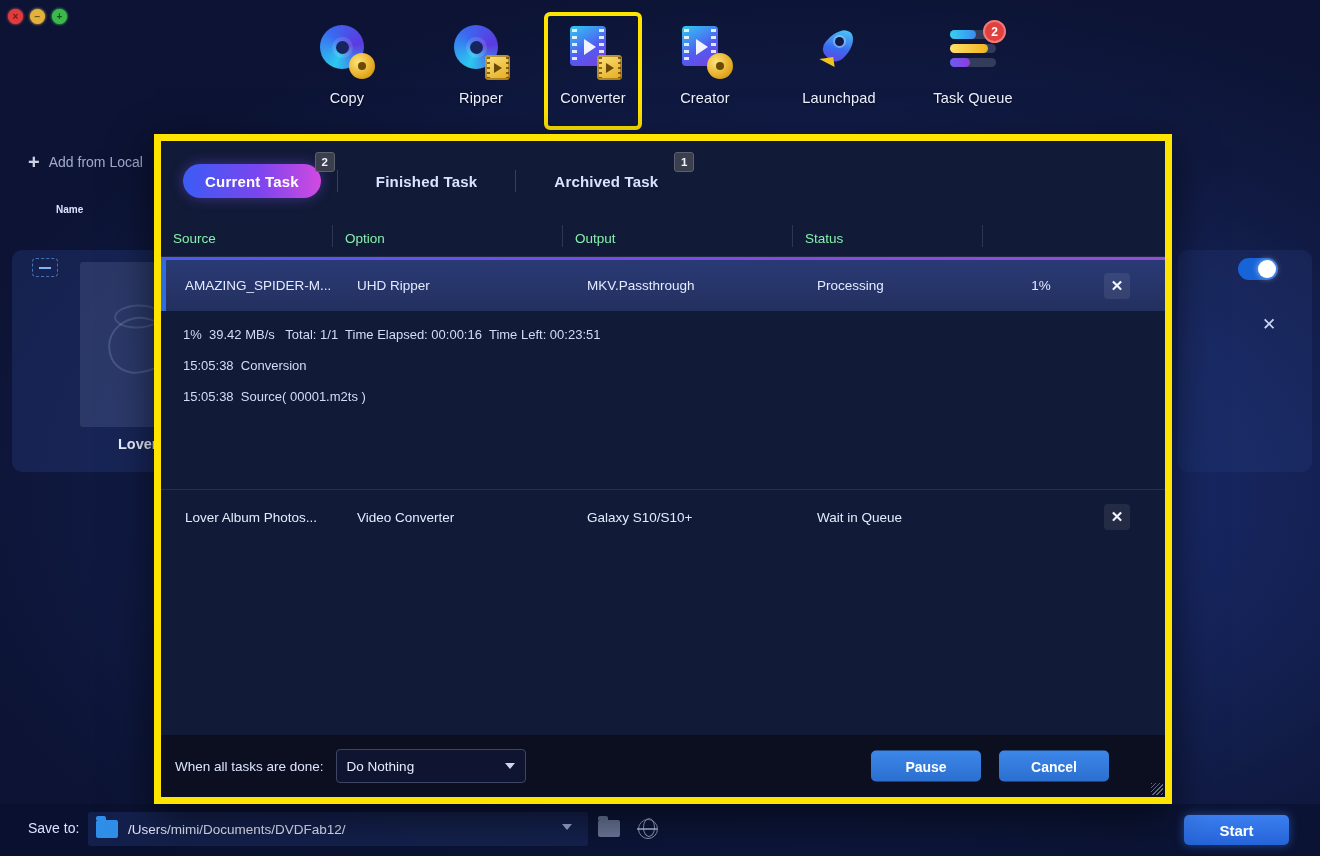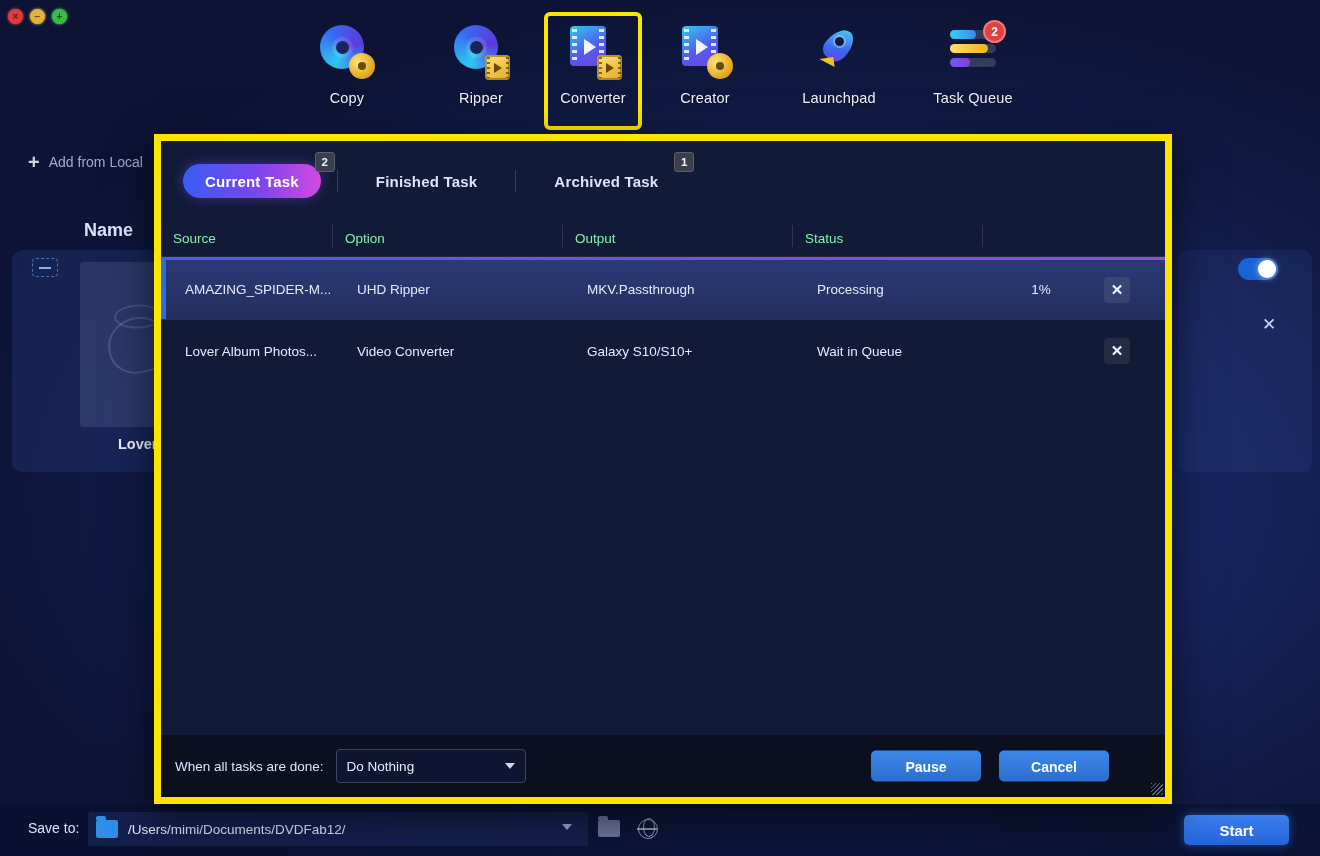--- a/index.html
+++ b/index.html
@@ -165,22 +165,22 @@
 
   
   #add-local {
     position: absolute; left: 28px; top: 152px;
     display: flex; align-items: center; gap: 9px;
     color: #b9c4e8; font-size: 14px;
     opacity: .85;
   }
   .plus-ico { font-size: 20px; color: #eef2ff; line-height: 1; font-weight: 700; }
   #col-name {
-    position: absolute; left: 56px; top: 220px;
-    color: #dde4ff; font-size: 18px; font-weight: 700; margin-left: 28px;
+    position: absolute; left: 56px; top: 204px;
+    color: #dde4ff; font-size: 10px; font-weight: 700;
   }
   #file-card {
     position: absolute; left: 12px; top: 250px; width: 300px; height: 222px;
     background: rgba(40,60,130,.35);
     border-radius: 10px;
   }
   #file-thumb {
     position: absolute; left: 68px; top: 12px; width: 120px; height: 165px;
     background: rgba(150,170,220,.16);
     border-radius: 3px;
@@ -375,21 +375,21 @@
   .c-output { width: 230px; padding-left: 12px; }
   .c-status { width: 190px; padding-left: 12px; }
   .c-pct    { width: 92px; text-align: center; }
   .c-x      { width: 60px; text-align: center; }
 
   #task-list { flex: 1; overflow: hidden; }
 
   .task-row {
     position: relative;
     display: flex; align-items: center;
-    height: 62px;
+    height: 54px;
     padding: 8px 14px;
     color: #e4ebff; font-size: 13.5px;
   }
   .task-row.active {
     background: linear-gradient(180deg, #2a3a75 0%, #23305f 100%);
     border-top: 3px solid;
     border-image: linear-gradient(90deg, #4a5cf0 0%, #7a4ae8 45%, #9b4ad8 100%) 1;
   }
   .task-row.active::before {
     content: ""; position: absolute; left: 0; top: 0; bottom: 0;
@@ -616,20 +616,25 @@
         <div class="c-source">AMAZING_SPIDER-M...</div>
         <div class="c-option">UHD Ripper</div>
         <div class="c-output">MKV.Passthrough</div>
         <div class="c-status">Processing</div>
         <div class="c-pct">1%</div>
         <div class="c-x">
           <div class="row-x boxed">✕</div>
         </div>
       </div>
 
+      <div id="log-area">
+        <div class="log-line">1%  39.42 MB/s   Total: 1/1  Time Elapsed: 00:00:16  Time Left: 00:23:51</div>
+        <div class="log-line">15:05:38  Conversion</div>
+        <div class="log-line">15:05:38  Source( 00001.m2ts )</div>
+      </div>
 
       <div id="divider"></div>
 
       <div class="task-row">
         <div class="c-source">Lover Album Photos...</div>
         <div class="c-option">Video Converter</div>
         <div class="c-output">Galaxy S10/S10+</div>
         <div class="c-status">Wait in Queue</div>
         <div class="c-pct"></div>
         <div class="c-x">

